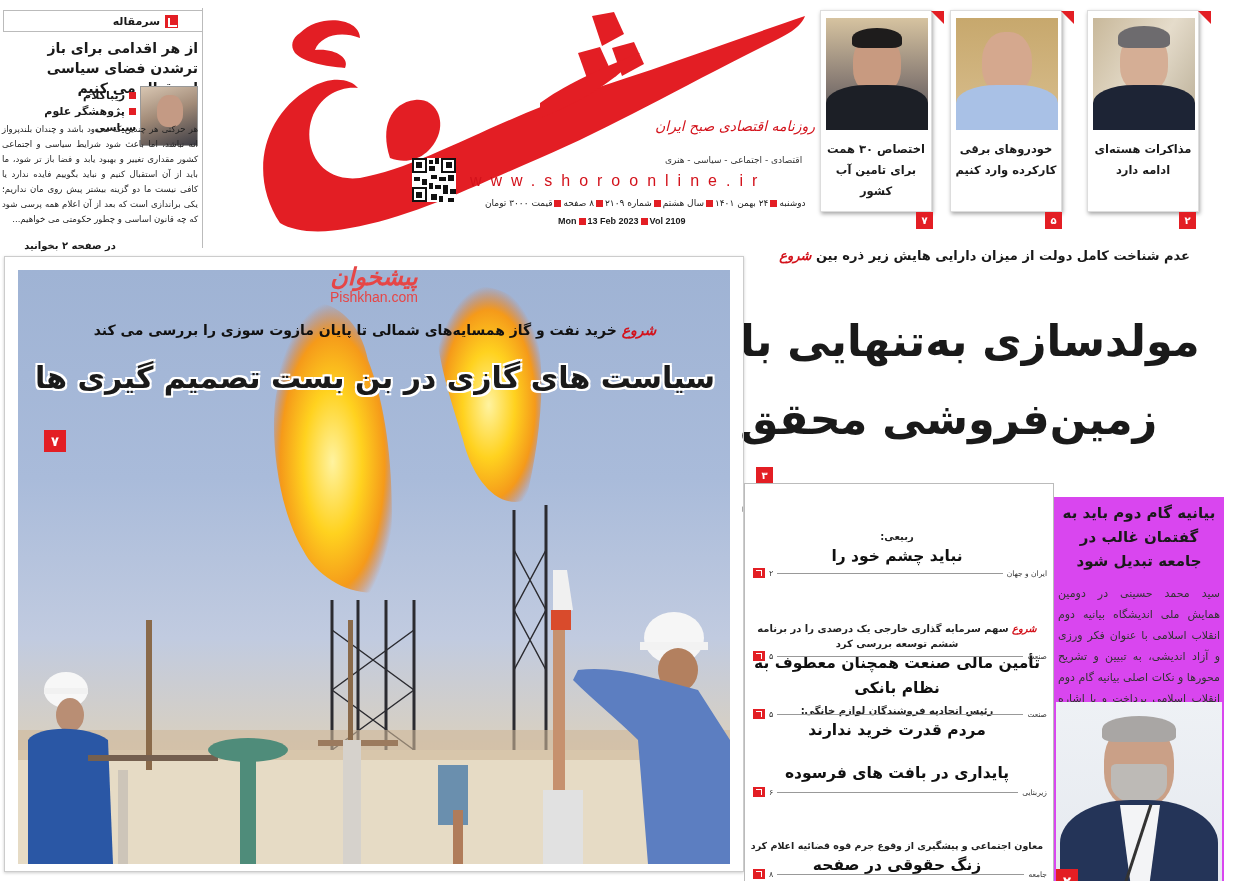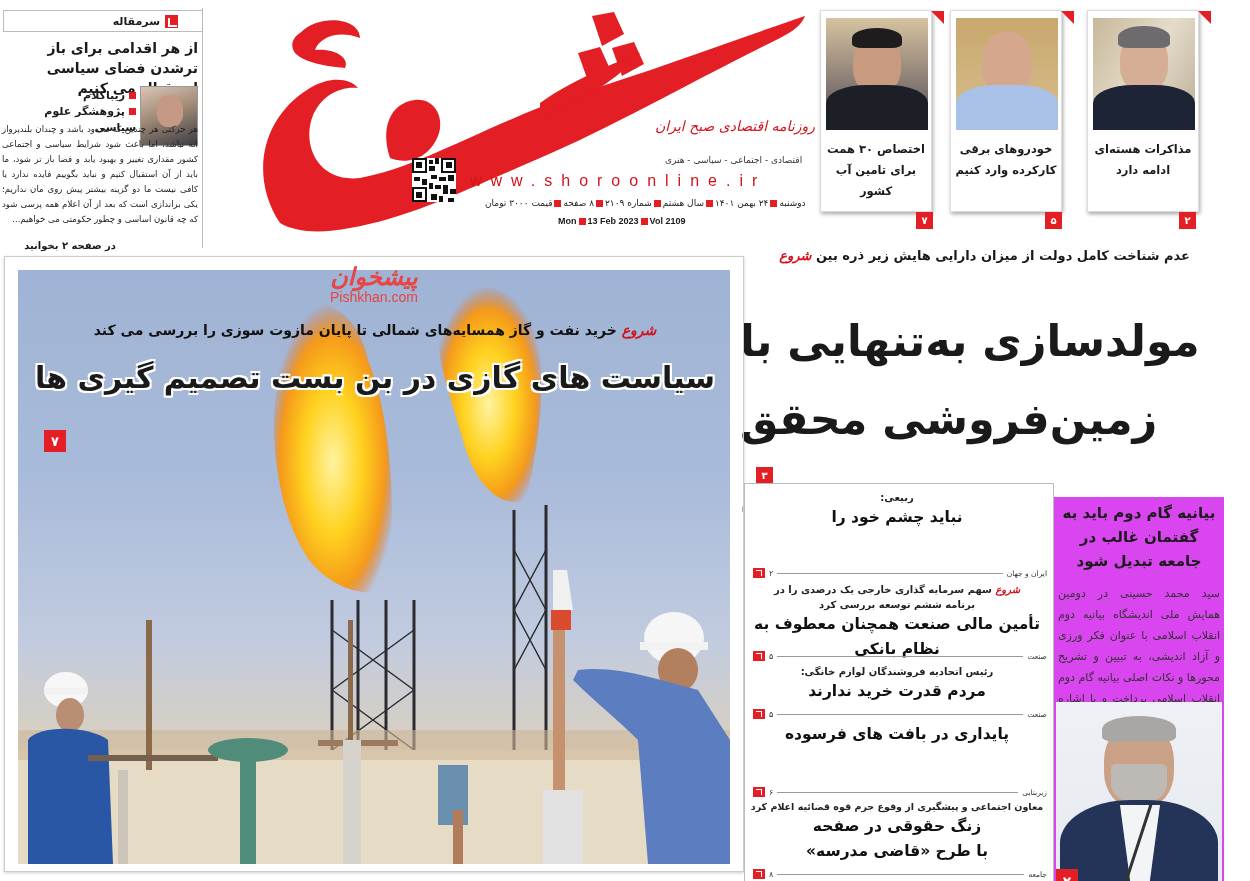--- a/index.html
+++ b/index.html
@@ -54,21 +54,21 @@
   #photo { left:18px; top:270px; width:712px; height:594px; overflow:hidden;
            background: linear-gradient(180deg,#9fb3d4 0%,#a9bbda 35%,#c1cbe0 62%,#d9d0c0 80%,#e8dcc6 100%); }
   #watermark { left:330px; top:262px; color:#e64646; text-align:center; }
   #watermark .fa { font-family:"DejaVu Serif", serif; font-size:24px; font-style:italic; font-weight:bold; }
   #watermark .en { font-family:"Liberation Sans", sans-serif; font-size:14px; direction:ltr; margin-top:-2px; }
   #photo-kicker { right:560px; top:322px; width:630px; text-align:center; font-size:14px; font-weight:bold; color:#111; white-space:nowrap; }
   #photo-headline { left:30px; top:360px; width:690px; text-align:center; font-size:30px; font-weight:bold; color:#1a1a1a; text-shadow: 2px 2px 0 #fff, -2px -2px 0 #fff, 2px -2px 0 #fff, -2px 2px 0 #fff, 0 2px 0 #fff, 0 -2px 0 #fff; white-space:nowrap; }
 
   
   #news-box { left:744px; top:483px; width:310px; height:398px; border:1px solid #bbb; border-bottom:none; background:#fff; }
-  .news-item { position:absolute; left:0; right:4px; text-align:center; }
+  .news-item { position:absolute; left:0; right:4px; text-align:center;margin-top:39px; }
   .news-kicker { font-size:10px; font-weight:bold; color:#222; line-height:15px; }
   .news-title { font-size:15.5px; font-weight:bold; line-height:25px; color:#111; }
   .rule { position:absolute; left:8px; right:6px; height:10px; display:flex; align-items:center; direction:ltr; }
   .rule .arr { width:12px; height:10px; background:#e31e24; position:relative; }
   .rule .arr::after { content:""; position:absolute; left:3px; top:2px; width:5px; height:5px; border-top:1.5px solid #fff; border-right:1.5px solid #fff; }
   .rule .pg { font-size:8px; margin:0 4px; color:#333; }
   .rule .line { flex:1; height:1px; background:#999; }
   .rule .sec { font-size:7.5px; margin-left:4px; color:#333; }
 
   
@@ -268,21 +268,21 @@
     <div class="news-title">نباید چشم خود را</div>
   </div>
   <div class="rule" style="top:84px;">
     <span class="arr"></span>
       <span class="pg">۲</span>
       <span class="line"></span>
       <span class="sec">ایران و جهان</span>
   </div>
 
   <div class="news-item" style="top:98px;">
-    <div class="news-kicker" style="padding:0 16px;"><span class="brand-mini">شروع</span> <span>سهم سرمایه گذاری خارجی یک درصدی را در برنامه ششم توسعه بررسی کرد</span></div>
+    <div class="news-kicker" style="padding:0 0;"><span class="brand-mini">شروع</span> <span>سهم سرمایه گذاری خارجی یک درصدی را در برنامه ششم توسعه بررسی کرد</span></div>
     <div class="news-title">تأمین مالی صنعت همچنان معطوف به نظام بانکی</div>
   </div>
   <div class="rule" style="top:167px;">
     <span class="arr"></span>
       <span class="pg">۵</span>
       <span class="line"></span>
       <span class="sec">صنعت</span>
   </div>
 
   <div class="news-item" style="top:180px;">

